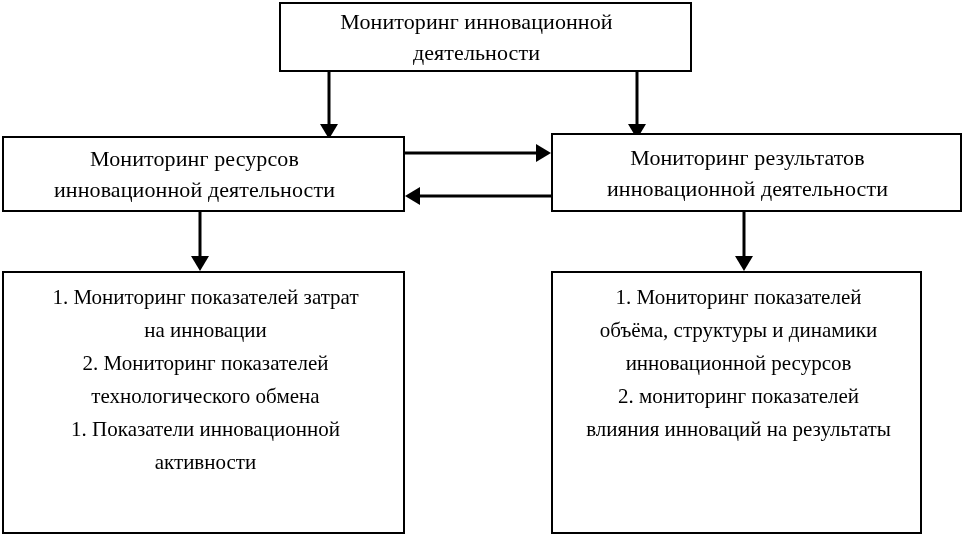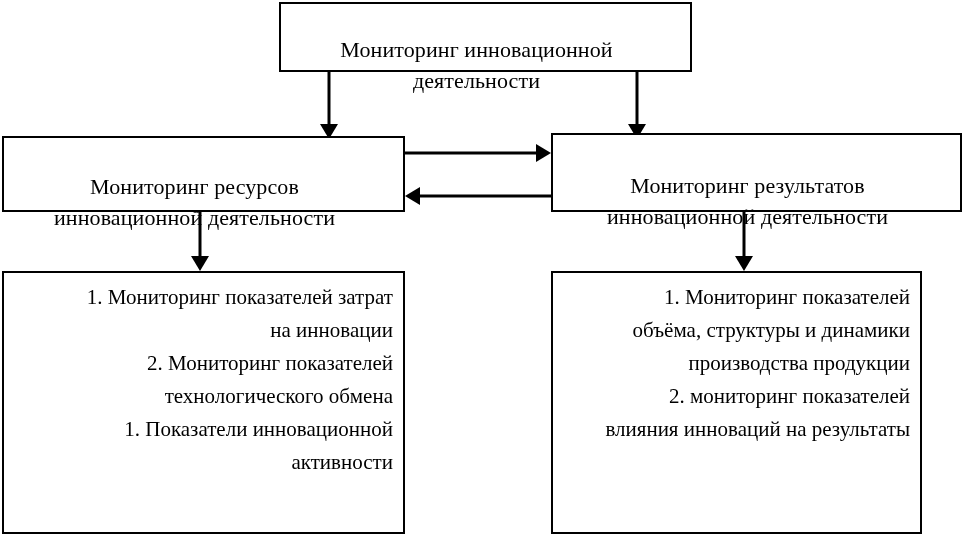--- a/index.html
+++ b/index.html
@@ -27,32 +27,31 @@
     font-size: 22px;
     line-height: 31px;
     letter-spacing: 0.1px;
   }
   .box-title-inner {
     position: absolute;
     left: 6px;
     right: 24px;
     top: 50%;
     transform: translateY(-50%);
-    margin-top: 28px;
   }
   .list-box-inner {
     position: absolute;
     left: 14px;
     right: 10px;
     top: 8px;
   }
   .list-item {
     font-size: 21px;
     line-height: 33px;
-    text-align: right;
+    text-align: center;
   }
   svg.connectors {
     position: absolute;
     left: 0;
     top: 0;
     width: 963px;
     height: 539px;
     pointer-events: none;
   }
   .conn-line {
@@ -138,21 +137,21 @@
         <div>активности</div>
       </div>
     </div>
   </div>
 
   <div class="node-box" style="left:551px; top:271px; width:371px; height:263px;">
     <div class="list-box-inner">
       <div class="list-item">
         <div>1. Мониторинг показателей</div>
         <div>объёма, структуры и динамики</div>
-        <div>производства продукции</div>
+        <div>инновационной ресурсов</div>
       </div>
       <div class="list-item">
         <div>2. мониторинг показателей</div>
         <div>влияния инноваций на результаты</div>
       </div>
     </div>
   </div>
 
 </div>
 

